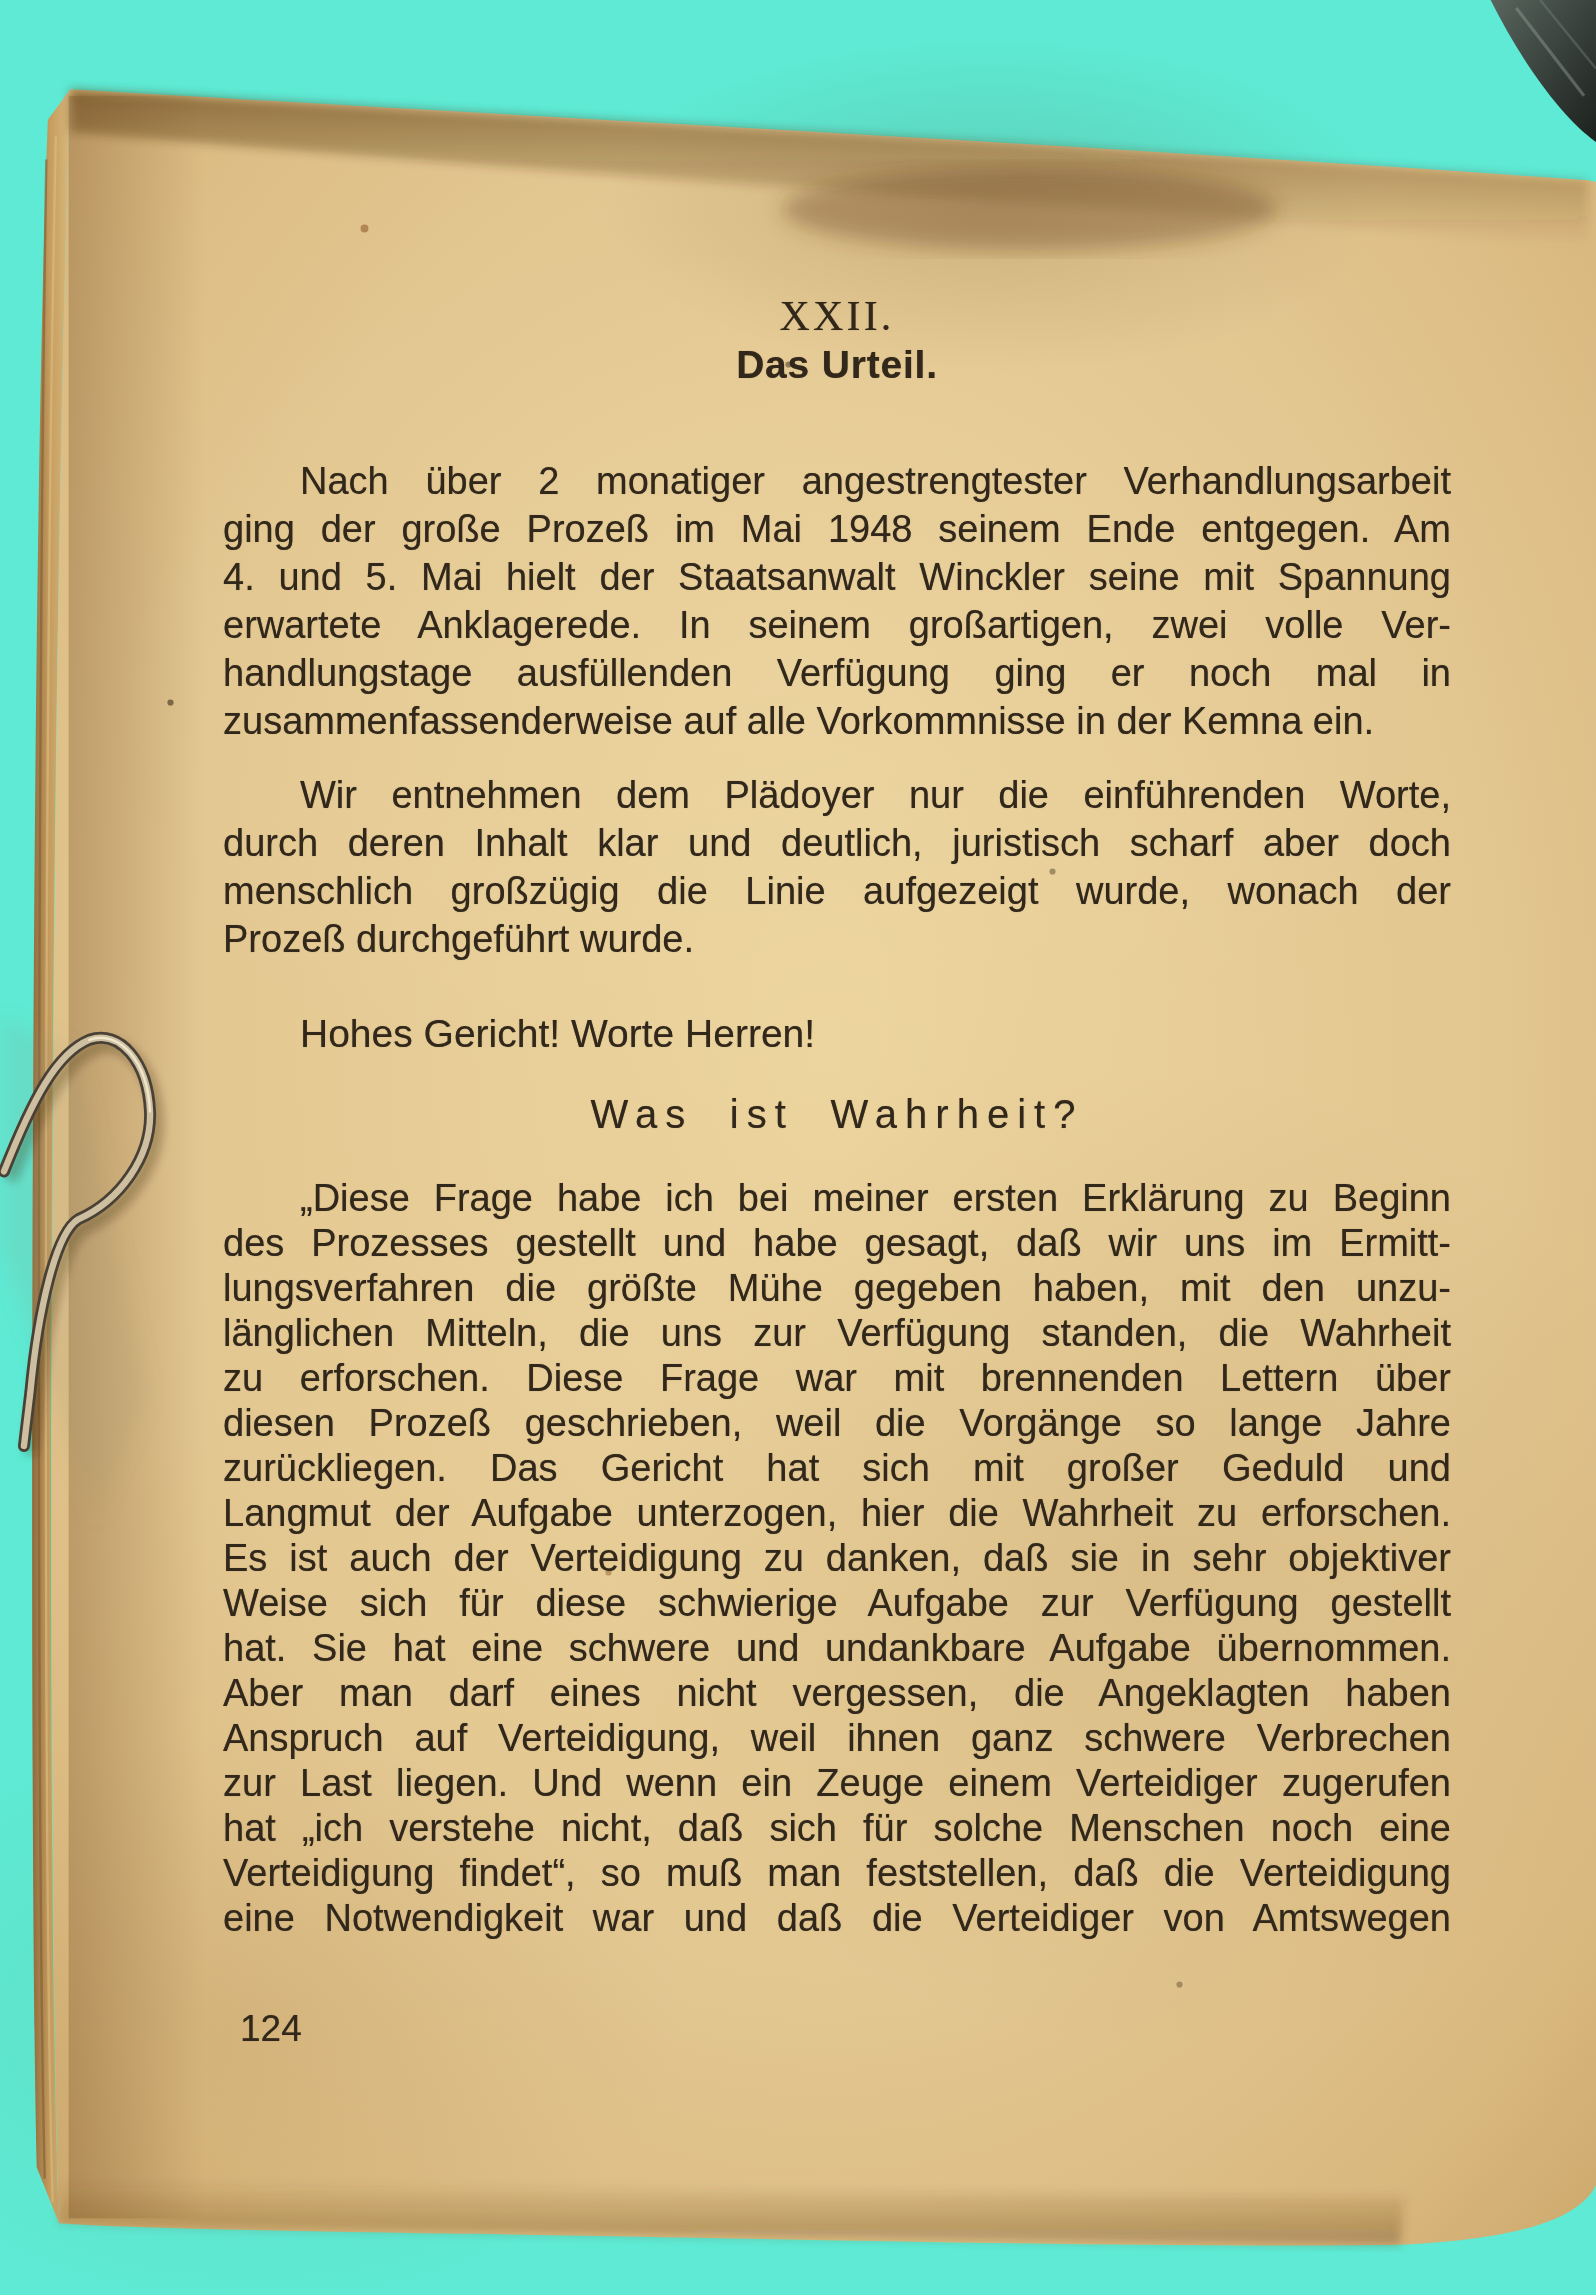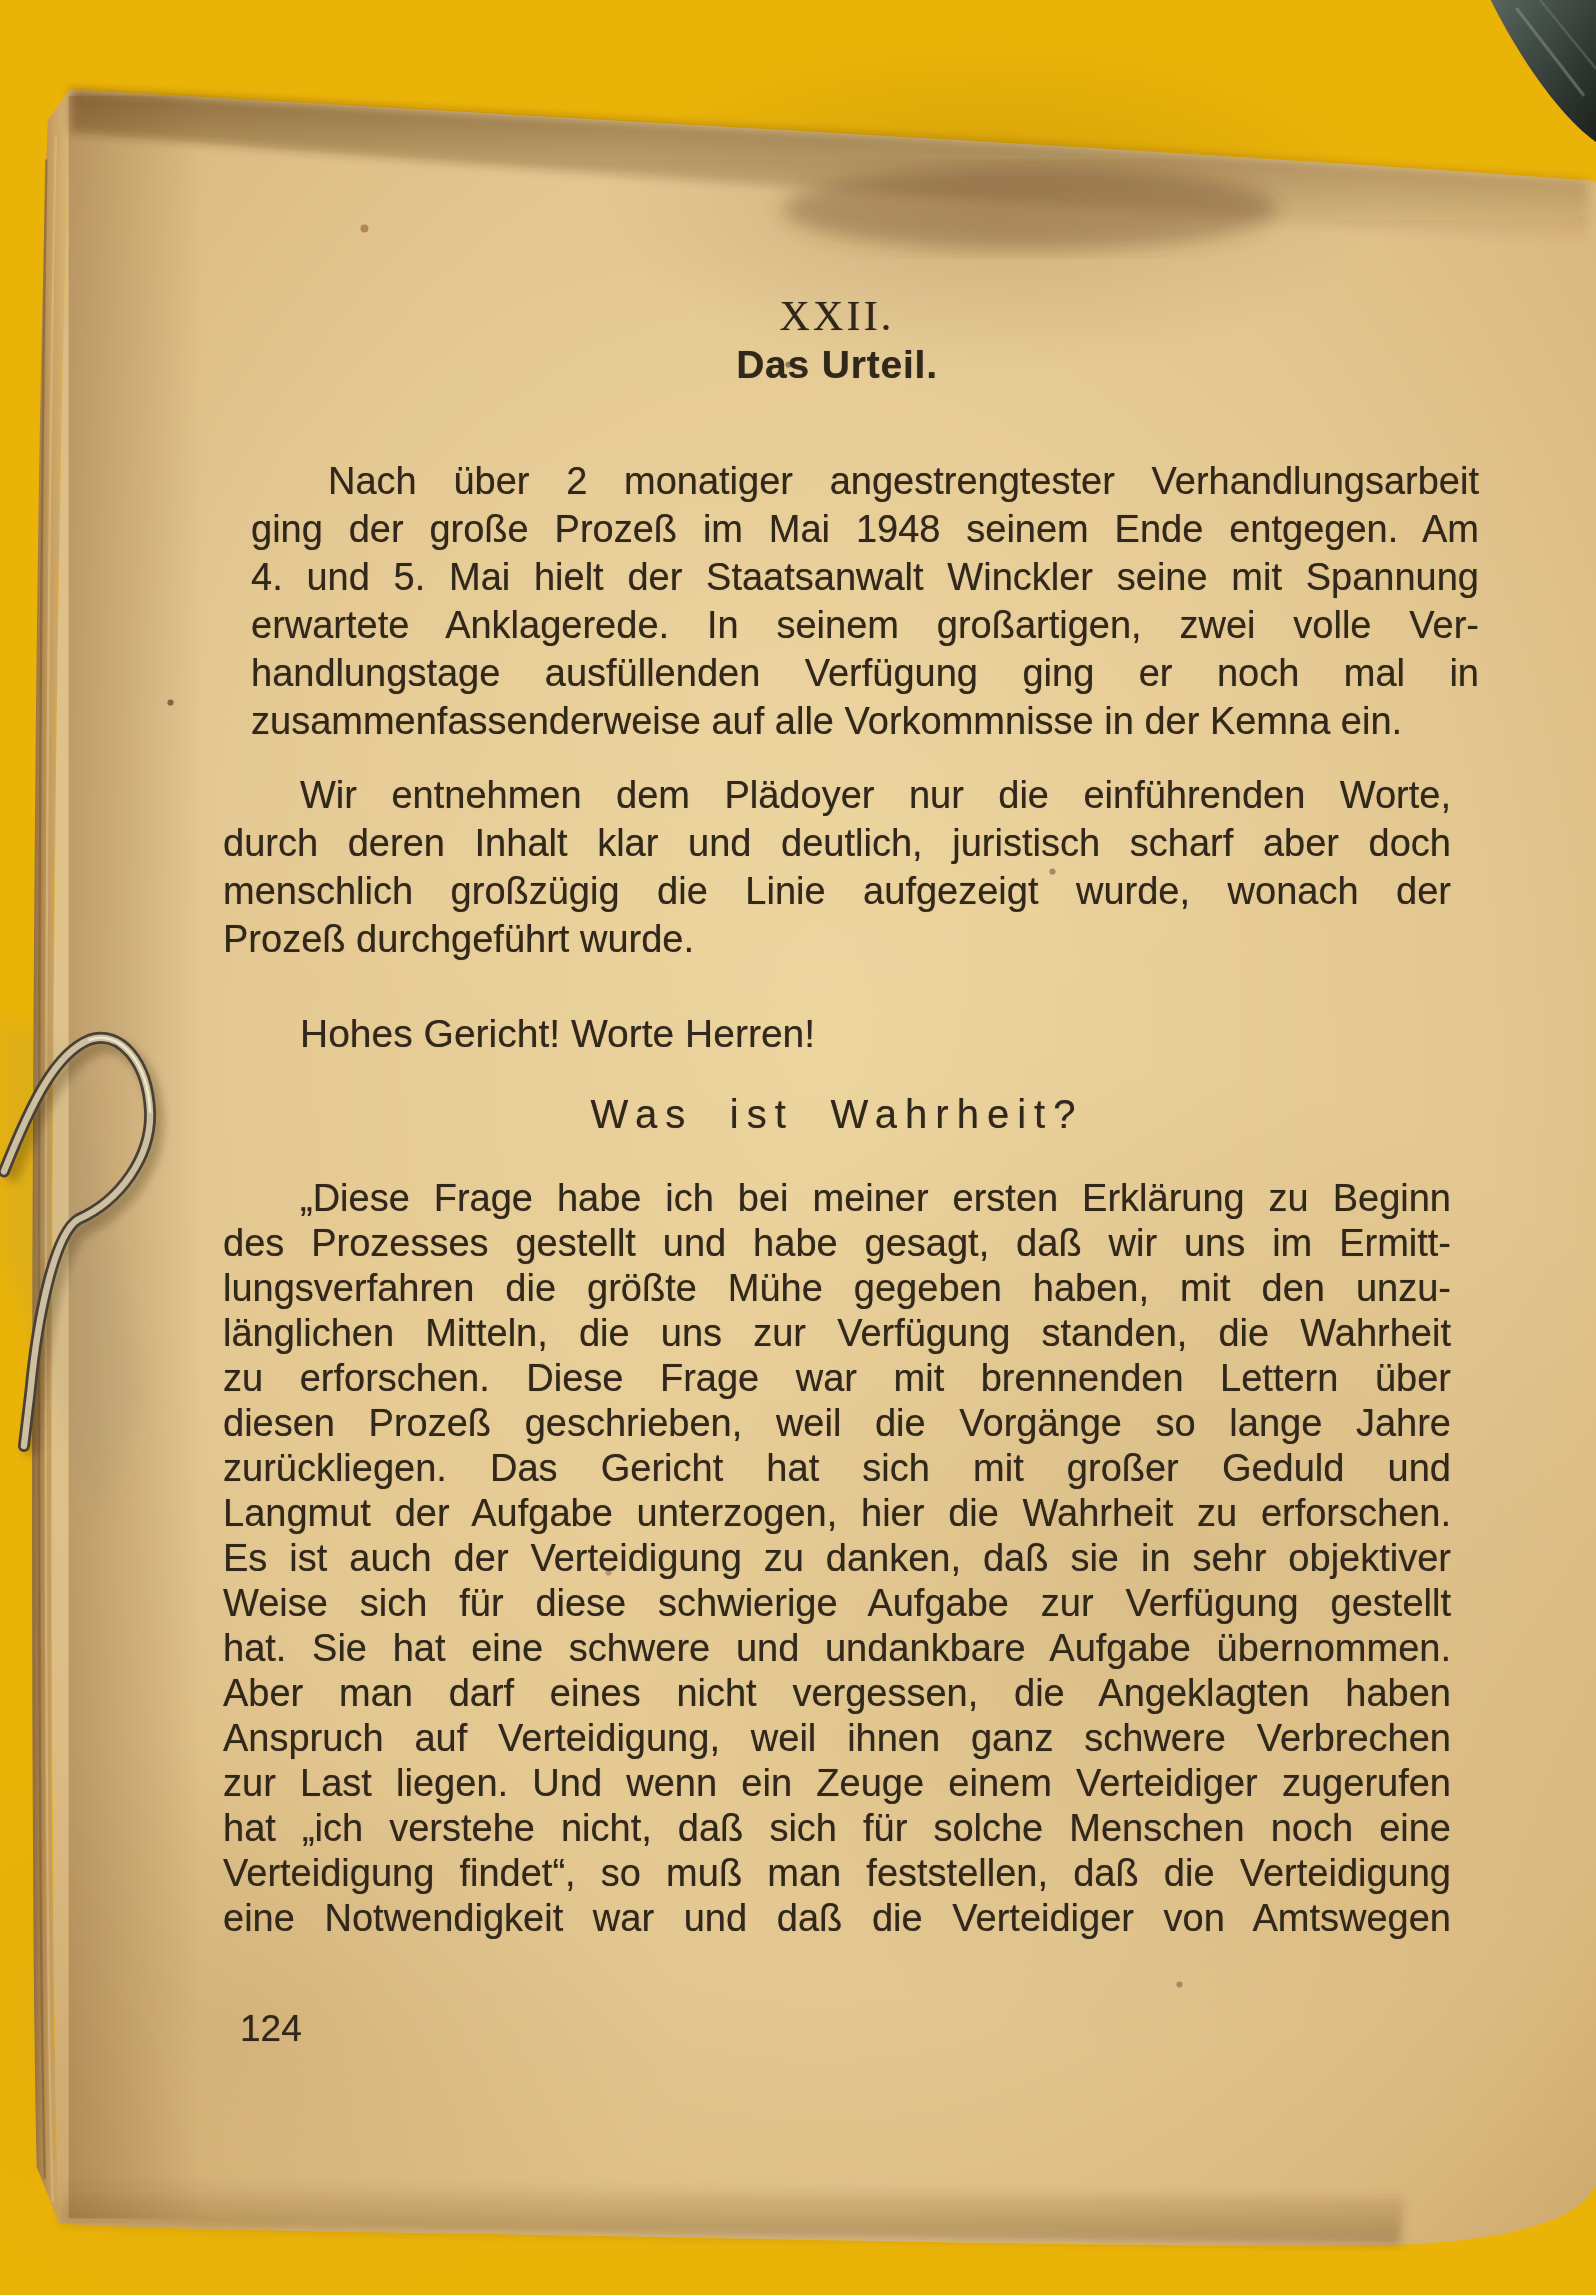--- a/index.html
+++ b/index.html
@@ -1,16 +1,16 @@
 <!DOCTYPE html>
 <html style="font-size:12.8px"><head>
 <meta charset="utf-8">
 <style>
   html,body{margin:0;padding:0;background:#0a0908;}
-  .scene{position:relative;width:1596px;height:2295px;background:#eab308;overflow:hidden;
+  .scene{position:relative;width:1596px;height:2295px;background:#5eead4;overflow:hidden;
          font-family:"Liberation Sans",sans-serif;}
   .page-svg{position:absolute;left:0;top:0;width:1596px;height:2295px;}
   .grain{position:absolute;left:0;top:0;width:1596px;height:2295px;pointer-events:none;
     background:
       radial-gradient(1038px 718px at 48% 30%, rgba(255,243,205,.10), transparent 65%),
       radial-gradient(878px 798px at 72% 68%, rgba(122,82,32,.10), transparent 62%),
       radial-gradient(718px 479px at 16% 88%, rgba(122,82,32,.08), transparent 60%),
       radial-gradient(559px 239px at 62% 9%, rgba(90,55,18,.16), transparent 70%);}
   .specks{position:absolute;left:0;top:0;width:3.2px;height:3.2px;border-radius:50%;
     background:transparent;
@@ -20,21 +20,21 @@
                 607px 1571px 0 1.6px rgba(150,95,45,.5),
                 1051px 870px 0 1.6px rgba(70,55,35,.45),
                 1178px 1983px 0 1.6px rgba(70,55,35,.4);}
   .textblock{position:absolute;left:223px;top:0;width:1228px;height:2295px;color:#31281b;
     text-shadow:0 0 0.8px rgba(49,40,27,.55);}
   .chapnum{position:absolute;top:292px;left:0;width:100%;text-align:center;
     font-family:"Liberation Serif",serif;font-size:42px;letter-spacing:3.2px;}
   .chaptitle{position:absolute;top:343px;left:0;width:100%;text-align:center;
     font-weight:bold;font-size:39px;letter-spacing:0.8px;}
   .para{position:absolute;left:0;width:1228px;font-size:38px;}
-  .p1{top:457px;margin-left:28px;--lh:48px;}
+  .p1{top:457px;--lh:48px;}
   .p2{top:771px;--lh:48px;}
   .p3{top:1176px;--lh:45px;}
   .tline{height:var(--lh);line-height:var(--lh);text-align:justify;text-align-last:justify;
     white-space:normal;overflow:visible;}
   .tline.indent{text-indent:77px;}
   .tline.last-left{text-align-last:left;}
   .salutation{position:absolute;top:1012px;left:77px;font-size:39px;}
   .question{position:absolute;top:1092px;left:0;width:100%;text-align:center;
     font-weight:normal;font-size:40px;letter-spacing:8px;word-spacing:17.6px;}
   .pagenum{position:absolute;top:2008px;left:17px;font-size:37px;}

